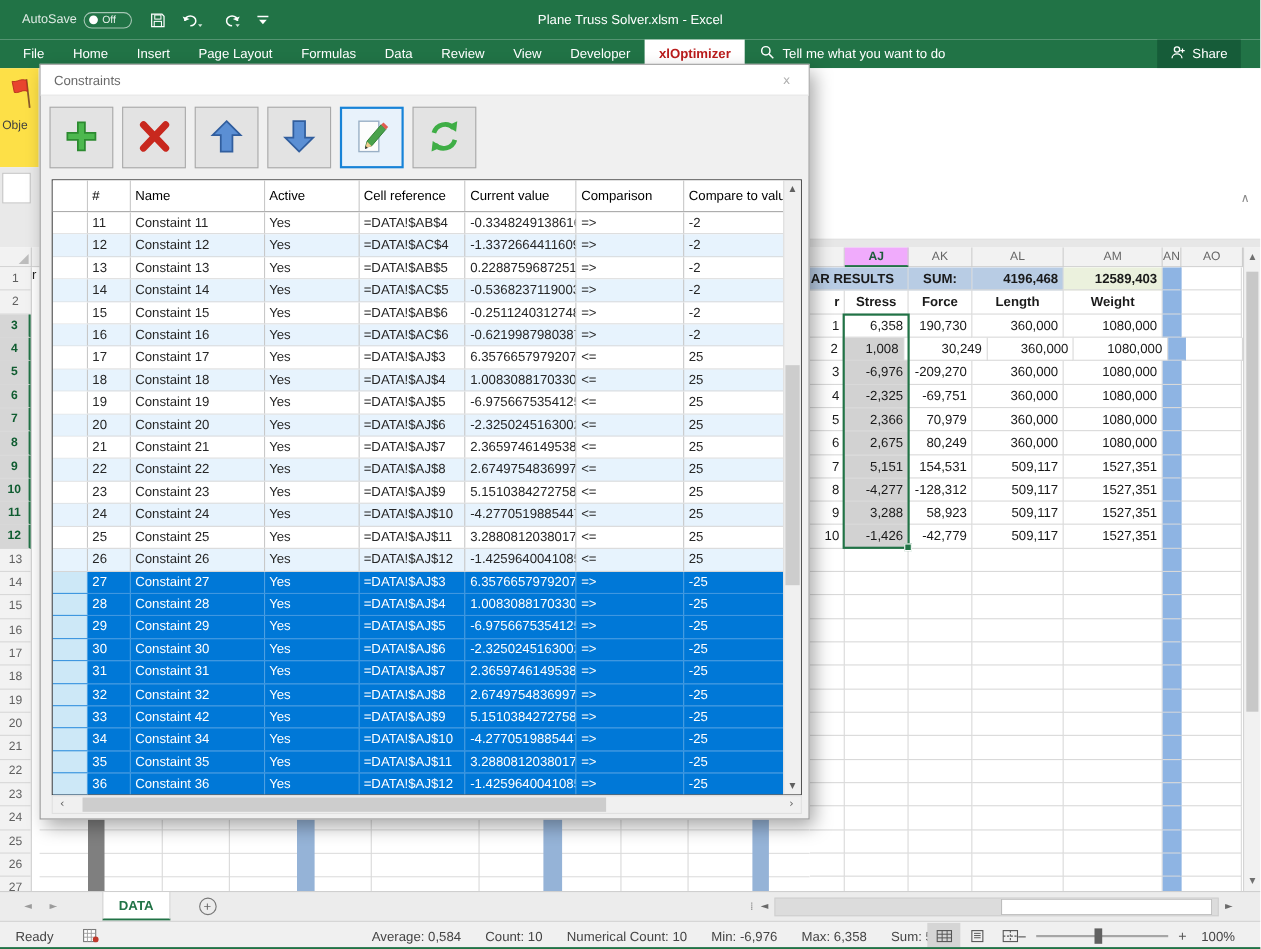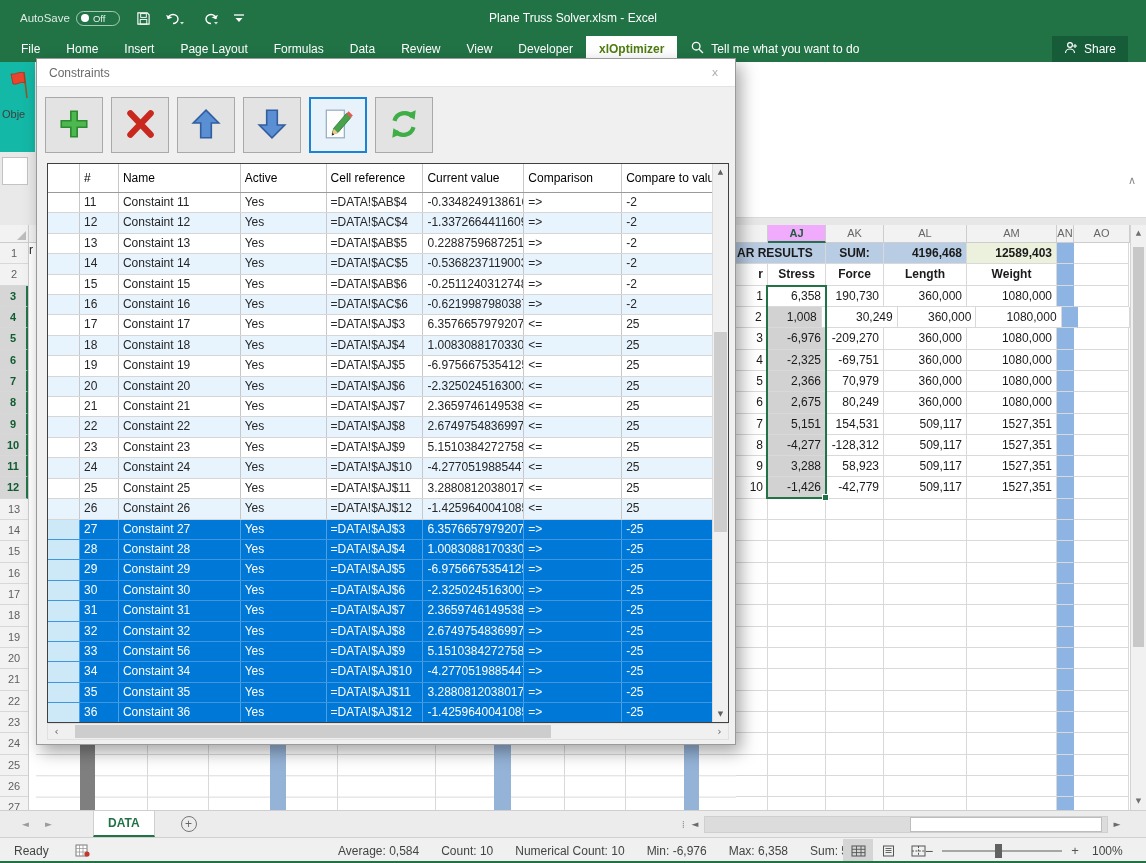--- a/index.html
+++ b/index.html
@@ -18,26 +18,26 @@
   .qat svg{display:block}
   .ttl{position:absolute;left:0;right:0;text-align:center;font-size:12px;color:#fff;pointer-events:none}
   .tb-right{margin-left:auto;display:flex;align-items:center;height:100%}
   .user{font-size:12px;margin-right:28px;color:#fff}
   .winbtn{width:34px;height:36px;display:flex;align-items:center;justify-content:center;font-size:13px;color:#fff}
   .ribbonopt{width:34px;height:36px;display:flex;align-items:center;justify-content:center}
 
   
   .tabrow{position:absolute;left:0;top:36px;width:100%;height:26px;background:#217346;display:flex;align-items:stretch;color:#fff}
   .tab{padding:0 13px;display:flex;align-items:center;font-size:12px;color:#fff}
-  .tab.active{background:#fff;color:#4d7c0f;font-weight:bold}
+  .tab.active{background:#fff;color:#b91c1c;font-weight:bold}
   .tellme{display:flex;align-items:center;gap:7px;margin-left:14px;font-size:12px;color:#fff}
   .share{margin-left:auto;margin-right:18px;background:#165c39;display:flex;align-items:center;gap:6px;padding:0 12px;font-size:12px}
 
   
-  .left-ribbon{position:absolute;left:0;top:62px;width:36px;height:90px;background:#14b8a6;border-right:1px solid #ededed}
+  .left-ribbon{position:absolute;left:0;top:62px;width:36px;height:90px;background:#fde047;border-right:1px solid #ededed}
   .obje{position:absolute;left:2px;top:46px;font-size:11px;color:#3f3f3f}
   .left-grey{position:absolute;left:0;top:152px;width:36px;height:73px;background:#e9e9e9}
   .namebox{position:absolute;left:2px;top:5px;width:26px;height:28px;background:#fff;border:1px solid #c3c3c3}
 
   
   .right-ribbon{position:absolute;left:736px;top:62px;width:410px;height:156px;background:#fff;border-bottom:1px solid #dadada}
   .collapse{position:absolute;right:10px;top:112px;color:#8a8a8a;font-size:11px}
   .grey-strip{position:absolute;left:736px;top:218px;width:410px;height:7px;background:#e7e7e7}
 
   
@@ -805,21 +805,21 @@
             <div class="ct-cell c2">Constaint 32</div>
             <div class="ct-cell c3">Yes</div>
             <div class="ct-cell c4">=DATA!$AJ$8</div>
             <div class="ct-cell c5">2.67497548369974</div>
             <div class="ct-cell c6">=&gt;</div>
             <div class="ct-cell c7">-25</div>
           </div>
           <div class="ct-row sel">
             <div class="ct-cell g c0"></div>
             <div class="ct-cell c1">33</div>
-            <div class="ct-cell c2">Constaint 56</div>
+            <div class="ct-cell c2">Constaint 42</div>
             <div class="ct-cell c3">Yes</div>
             <div class="ct-cell c4">=DATA!$AJ$9</div>
             <div class="ct-cell c5">5.15103842727584</div>
             <div class="ct-cell c6">=&gt;</div>
             <div class="ct-cell c7">-25</div>
           </div>
           <div class="ct-row sel">
             <div class="ct-cell g c0"></div>
             <div class="ct-cell c1">34</div>
             <div class="ct-cell c2">Constaint 34</div>

